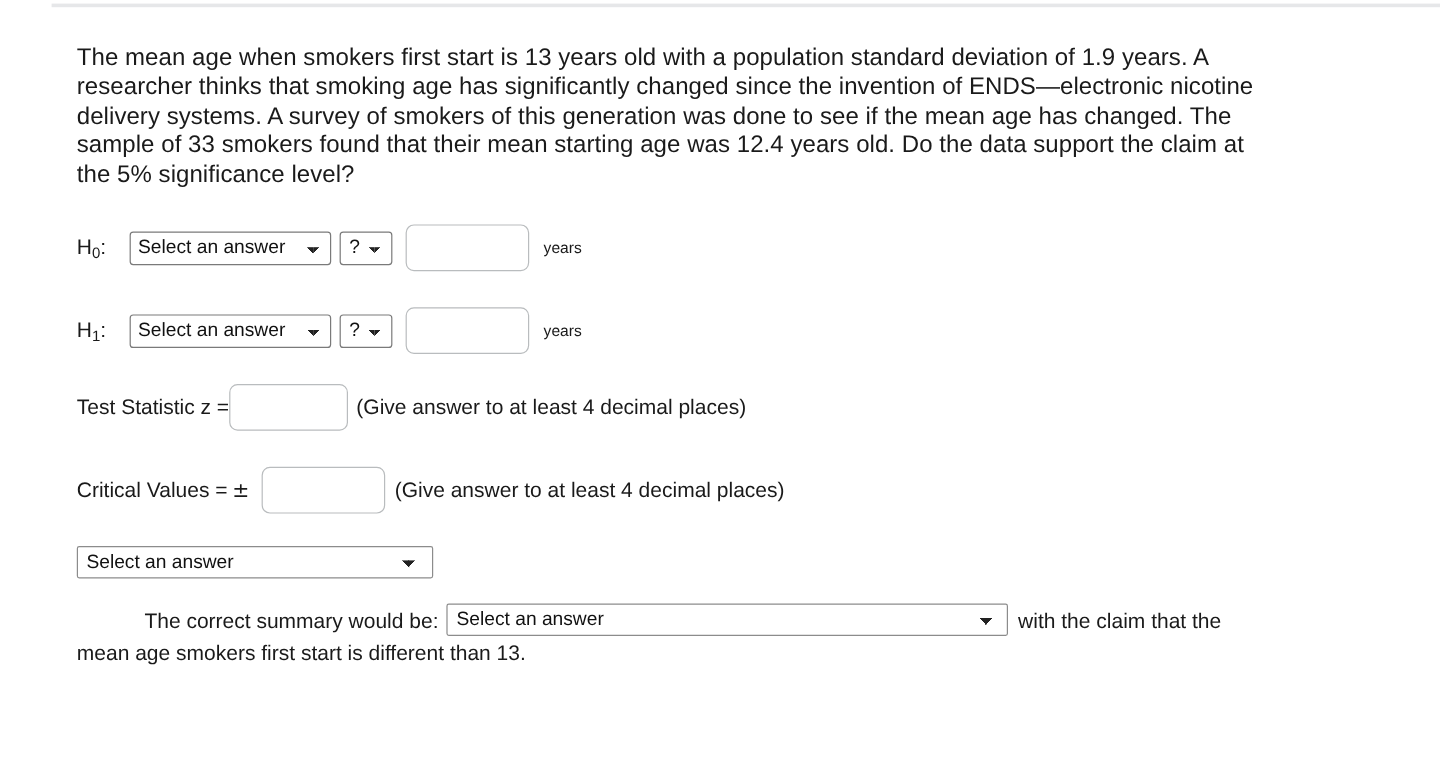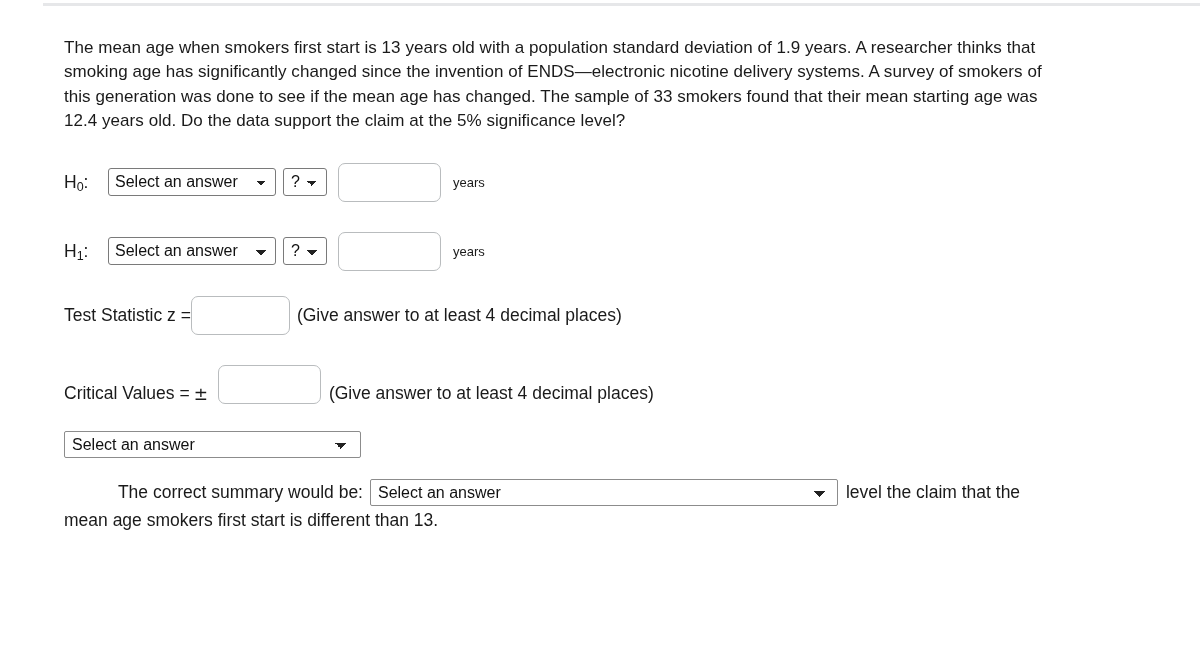--- a/index.html
+++ b/index.html
@@ -22,21 +22,21 @@
     right: 0;
     height: 3px;
     background: #e6e7e9;
   }
   .page {
     position: relative;
     padding: 30px 0 0 64px;
   }
   .prompt {
     width: 986px;
-    font-size: 17px;
+    font-size: 20px;
     line-height: 24.4px;
     letter-spacing: 0.05px;
     margin: 0;
     padding-top: 6px;
   }
   .question {
     font-size: 17.5px;
     line-height: 24px;
     margin: 24px 0 0 0;
   }
@@ -135,21 +135,21 @@
     margin-top: 25px;
   }
   .stat-row .lbl { white-space: nowrap; }
   .stat-row .hint {
     margin-left: 7px;
     font-size: 17.5px;
     white-space: nowrap;
   }
   .crit-row {
     display: flex;
-    align-items: flex-end;
+    align-items: center;
     font-size: 17.5px;
     margin-top: 30px;
   }
   .crit-row .lbl { white-space: nowrap; }
   .crit-row .pm {
     margin: 0 10px 0 4px;
     font-family: "DejaVu Sans", sans-serif;
     font-size: 17px;
   }
   .crit-row .hint {
@@ -236,18 +236,18 @@
       <option>Select an answer</option>
     </select>
   </div>
 
   <div class="summary-block">
     <div class="summary-line1">
       <span class="lbl">The correct summary would be:</span>
       <select class="sel sel-wide-2">
         <option>Select an answer</option>
       </select>
-      <span class="tail">level the claim that the</span>
+      <span class="tail">with the claim that the</span>
     </div>
     <div class="summary-line2">mean age smokers first start is different than 13.</div>
   </div>
 
 </div>
 
 </body></html>

